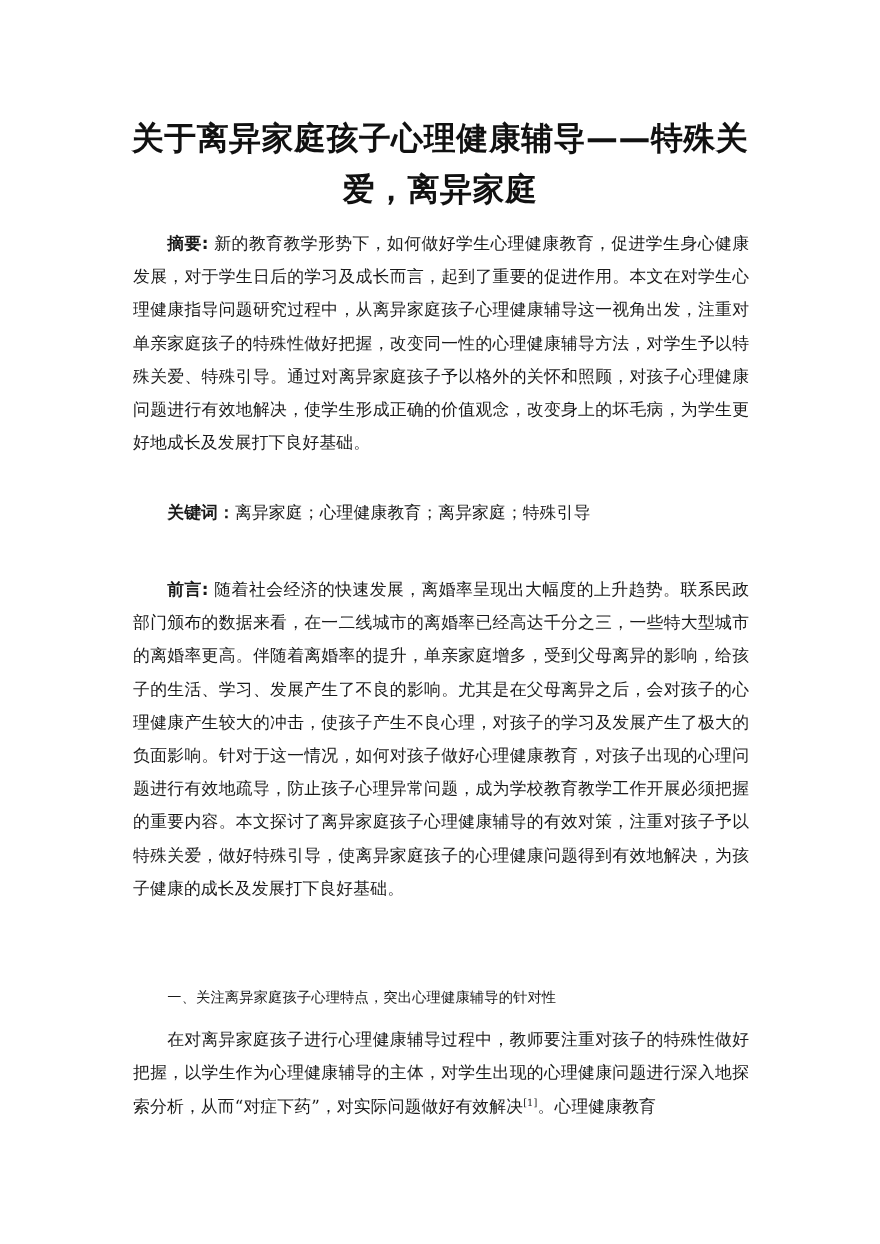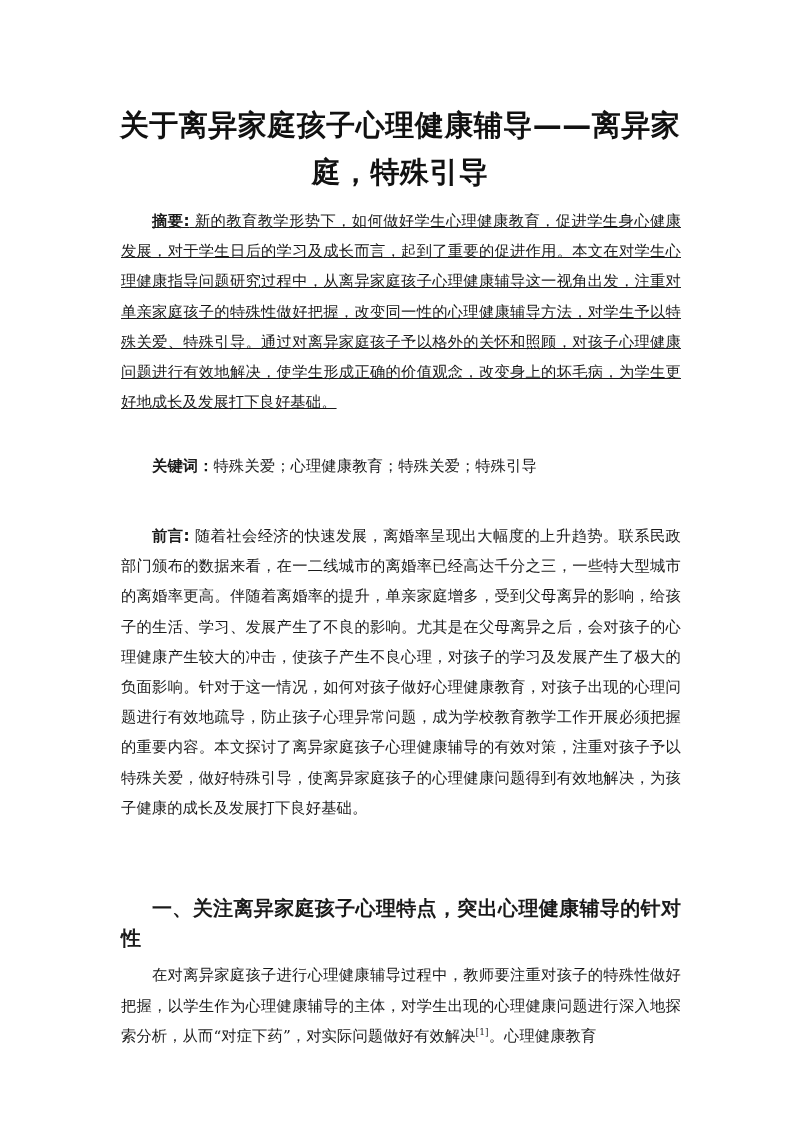--- a/index.html
+++ b/index.html
@@ -7,39 +7,39 @@
          font-family: "DejaVu Serif", "Liberation Serif", serif; color: #1a1a1a; }
   .page { position: absolute; left: 0; top: 0; width: 800px; height: 1131px; background: #fff; }
   .title { position: absolute; left: 110px; width: 580px; top: 102px; text-align: center;
            font-family: "DejaVu Sans", "Liberation Sans", sans-serif; font-weight: bold;
            font-size: 29px; line-height: 47px; color: #111; letter-spacing: 0.5px; }
   .body { position: absolute; left: 121px; width: 560px; font-size: 15.3px; line-height: 30.2px;
           text-align: justify; letter-spacing: 0.1px; }
   .para { margin: 0; text-indent: 31px; }
   .lead { font-family: "DejaVu Sans", "Liberation Sans", sans-serif; font-weight: bold; }
   .heading { margin: 0; text-indent: 31px; font-family: "DejaVu Sans", "Liberation Sans", sans-serif;
-             font-weight: bold; font-size: 20px; }
+             font-weight: normal; font-size: 13px; }
   sup { font-size: 9px; vertical-align: 6px; line-height: 0; }
 </style>
 </head>
 <body>
 
 <div class="page">
-  <div class="title">关于离异家庭孩子心理健康辅导——离异家庭，特殊引导</div>
+  <div class="title">关于离异家庭孩子心理健康辅导——特殊关爱，离异家庭</div>
 
-  <div class="body" style="top:206px;text-decoration:underline;">
+  <div class="body" style="top:206px;">
     <p class="para">
       <span class="lead">摘要:</span>
       <span>新的教育教学形势下，如何做好学生心理健康教育，促进学生身心健康发展，对于学生日后的学习及成长而言，起到了重要的促进作用。本文在对学生心理健康指导问题研究过程中，从离异家庭孩子心理健康辅导这一视角出发，注重对单亲家庭孩子的特殊性做好把握，改变同一性的心理健康辅导方法，对学生予以特殊关爱、特殊引导。通过对离异家庭孩子予以格外的关怀和照顾，对孩子心理健康问题进行有效地解决，使学生形成正确的价值观念，改变身上的坏毛病，为学生更好地成长及发展打下良好基础。</span>
     </p>
   </div>
 
   <div class="body" style="top:451px;">
     <p class="para">
-      <span class="lead">关键词：</span><span>特殊关爱；心理健康教育；特殊关爱；特殊引导</span>
+      <span class="lead">关键词：</span><span>离异家庭；心理健康教育；离异家庭；特殊引导</span>
     </p>
   </div>
 
   <div class="body" style="top:521px;">
     <p class="para">
       <span class="lead">前言:</span>
       <span>随着社会经济的快速发展，离婚率呈现出大幅度的上升趋势。联系民政部门颁布的数据来看，在一二线城市的离婚率已经高达千分之三，一些特大型城市的离婚率更高。伴随着离婚率的提升，单亲家庭增多，受到父母离异的影响，给孩子的生活、学习、发展产生了不良的影响。尤其是在父母离异之后，会对孩子的心理健康产生较大的冲击，使孩子产生不良心理，对孩子的学习及发展产生了极大的负面影响。针对于这一情况，如何对孩子做好心理健康教育，对孩子出现的心理问题进行有效地疏导，防止孩子心理异常问题，成为学校教育教学工作开展必须把握的重要内容。本文探讨了离异家庭孩子心理健康辅导的有效对策，注重对孩子予以特殊关爱，做好特殊引导，使离异家庭孩子的心理健康问题得到有效地解决，为孩子健康的成长及发展打下良好基础。</span>
     </p>
   </div>
 

